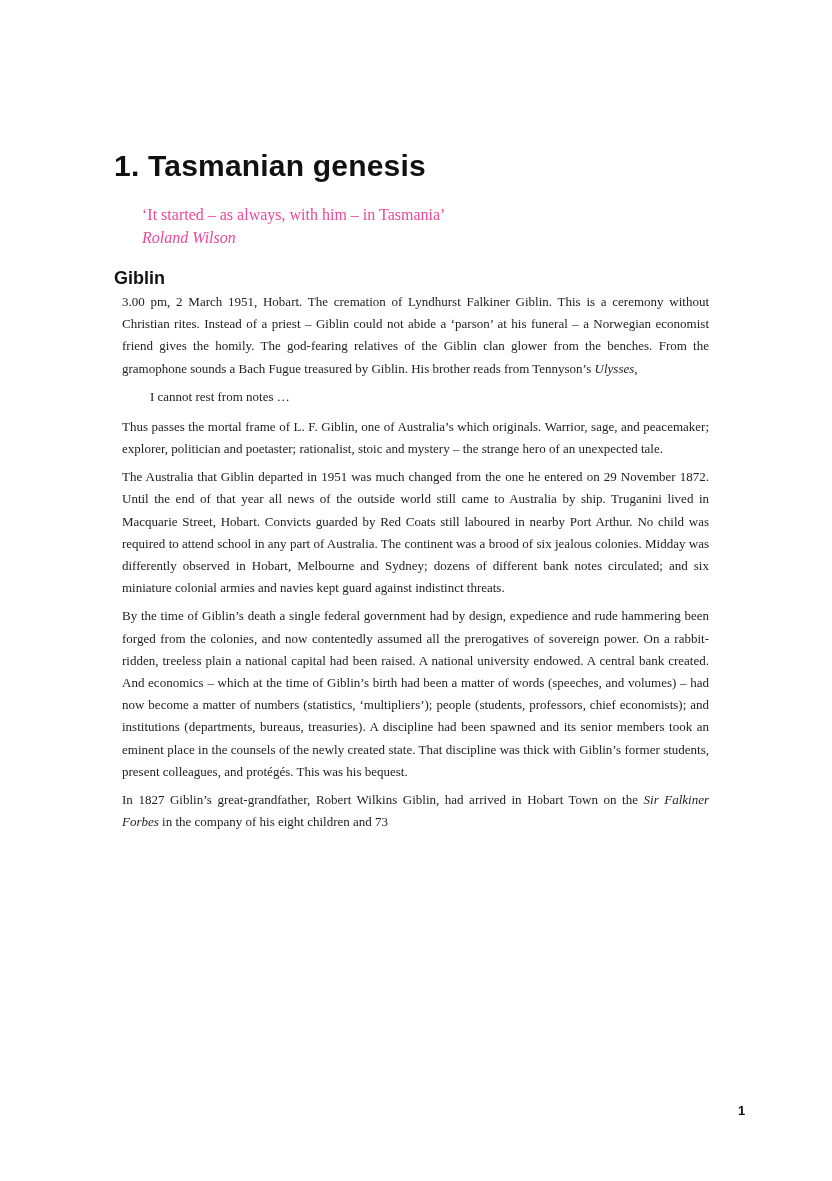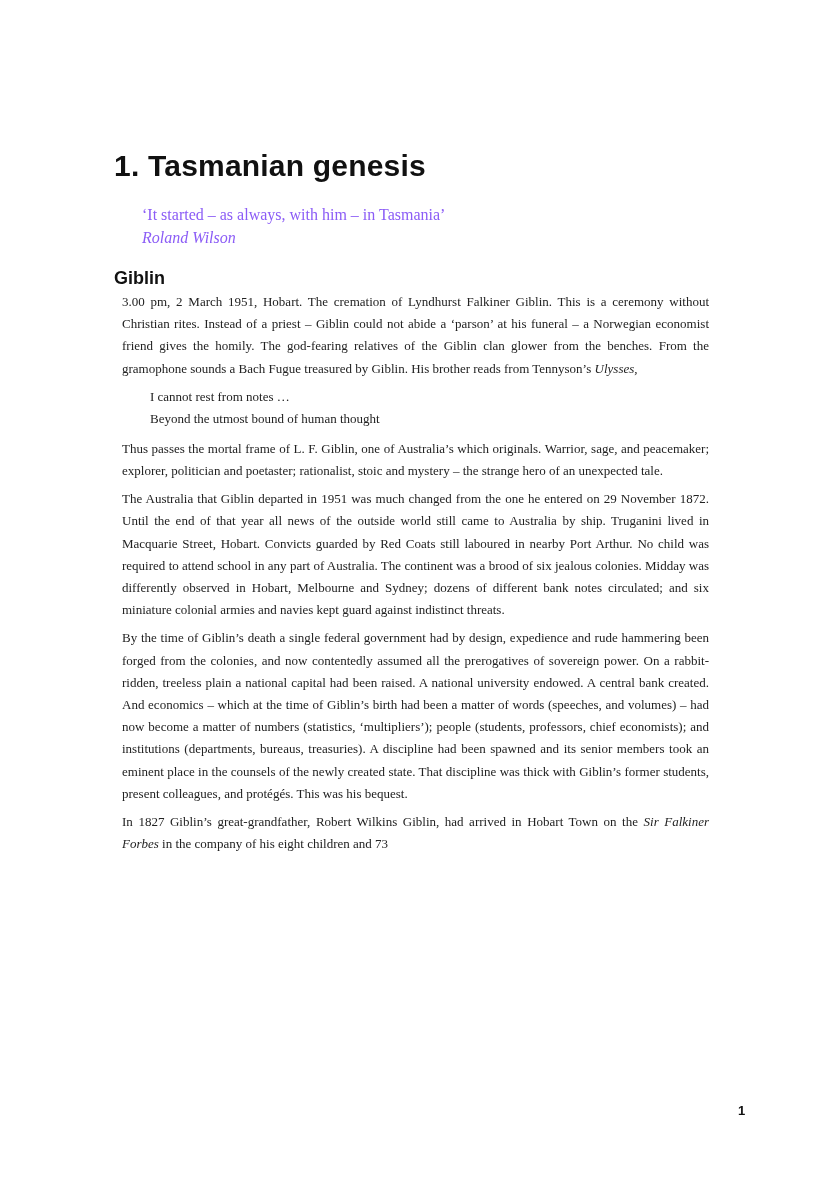--- a/index.html
+++ b/index.html
@@ -5,21 +5,21 @@
     html, body { margin: 0; padding: 0; background: #ffffff; }
     body { width: 832px; height: 1181px; position: relative; overflow: hidden; }
     .page { position: absolute; left: 0; top: 0; width: 832px; height: 834px; background: #fff; }
     .chapter-title {
       position: absolute; left: 114px; top: 146px;
       font-family: "Liberation Sans", sans-serif; font-weight: bold;
       font-size: 30px; line-height: 40px; color: #111; margin: 0; letter-spacing: 0.2px;
     }
     .epigraph {
       position: absolute; left: 142px; top: 203px;
-      font-family: "Liberation Serif", serif; font-size: 16px; line-height: 23px; color: #8b5cf6;
+      font-family: "Liberation Serif", serif; font-size: 16px; line-height: 23px; color: #ec4899;
     }
     .epigraph .attr { font-style: italic; }
     .section-heading {
       position: absolute; left: 114px; top: 265px; margin: 0;
       font-family: "Liberation Sans", sans-serif; font-weight: bold; font-size: 18px;
       line-height: 26px; color: #111;
     }
     .body {
       position: absolute; left: 122px; top: 291px; width: 587px;
       font-family: "Liberation Serif", serif; font-size: 13px; line-height: 22.2px;
@@ -46,21 +46,20 @@
     <div class="attr">Roland Wilson</div>
   </div>
 
   <h2 class="section-heading">Giblin</h2>
 
   <div class="body">
     <p><span>3.00 pm, 2 March 1951, Hobart. The cremation of Lyndhurst Falkiner Giblin. This is a ceremony without Christian rites. Instead of a priest – Giblin could not abide a ‘parson’ at his funeral – a Norwegian economist friend gives the homily. The god-fearing relatives of the Giblin clan glower from the benches. From the gramophone sounds a Bach Fugue treasured by Giblin. His brother reads from Tennyson’s </span><em>Ulysses</em><span>,</span></p>
 
     <div class="verse">
       <div>I cannot rest from notes …</div>
-      <div>Beyond the utmost bound of human thought</div>
     </div>
 
     <p>Thus passes the mortal frame of L. F. Giblin, one of Australia’s which originals. Warrior, sage, and peacemaker; explorer, politician and poetaster; rationalist, stoic and mystery – the strange hero of an unexpected tale.</p>
     <p>The Australia that Giblin departed in 1951 was much changed from the one he entered on 29 November 1872. Until the end of that year all news of the outside world still came to Australia by ship. Truganini lived in Macquarie Street, Hobart. Convicts guarded by Red Coats still laboured in nearby Port Arthur. No child was required to attend school in any part of Australia. The continent was a brood of six jealous colonies. Midday was differently observed in Hobart, Melbourne and Sydney; dozens of different bank notes circulated; and six miniature colonial armies and navies kept guard against indistinct threats.</p>
     <p>By the time of Giblin’s death a single federal government had by design, expedience and rude hammering been forged from the colonies, and now contentedly assumed all the prerogatives of sovereign power. On a rabbit-ridden, treeless plain a national capital had been raised. A national university endowed. A central bank created. And economics – which at the time of Giblin’s birth had been a matter of words (speeches, and volumes) – had now become a matter of numbers (statistics, ‘multipliers’); people (students, professors, chief economists); and institutions (departments, bureaus, treasuries). A discipline had been spawned and its senior members took an eminent place in the counsels of the newly created state. That discipline was thick with Giblin’s former students, present colleagues, and protégés. This was his bequest.</p>
     <p><span>In 1827 Giblin’s great-grandfather, Robert Wilkins Giblin, had arrived in Hobart Town on the </span><em>Sir Falkiner Forbes</em><span> in the company of his eight children and 73</span></p>
   </div>
 
   <div class="page-number">1</div>
 </div>

